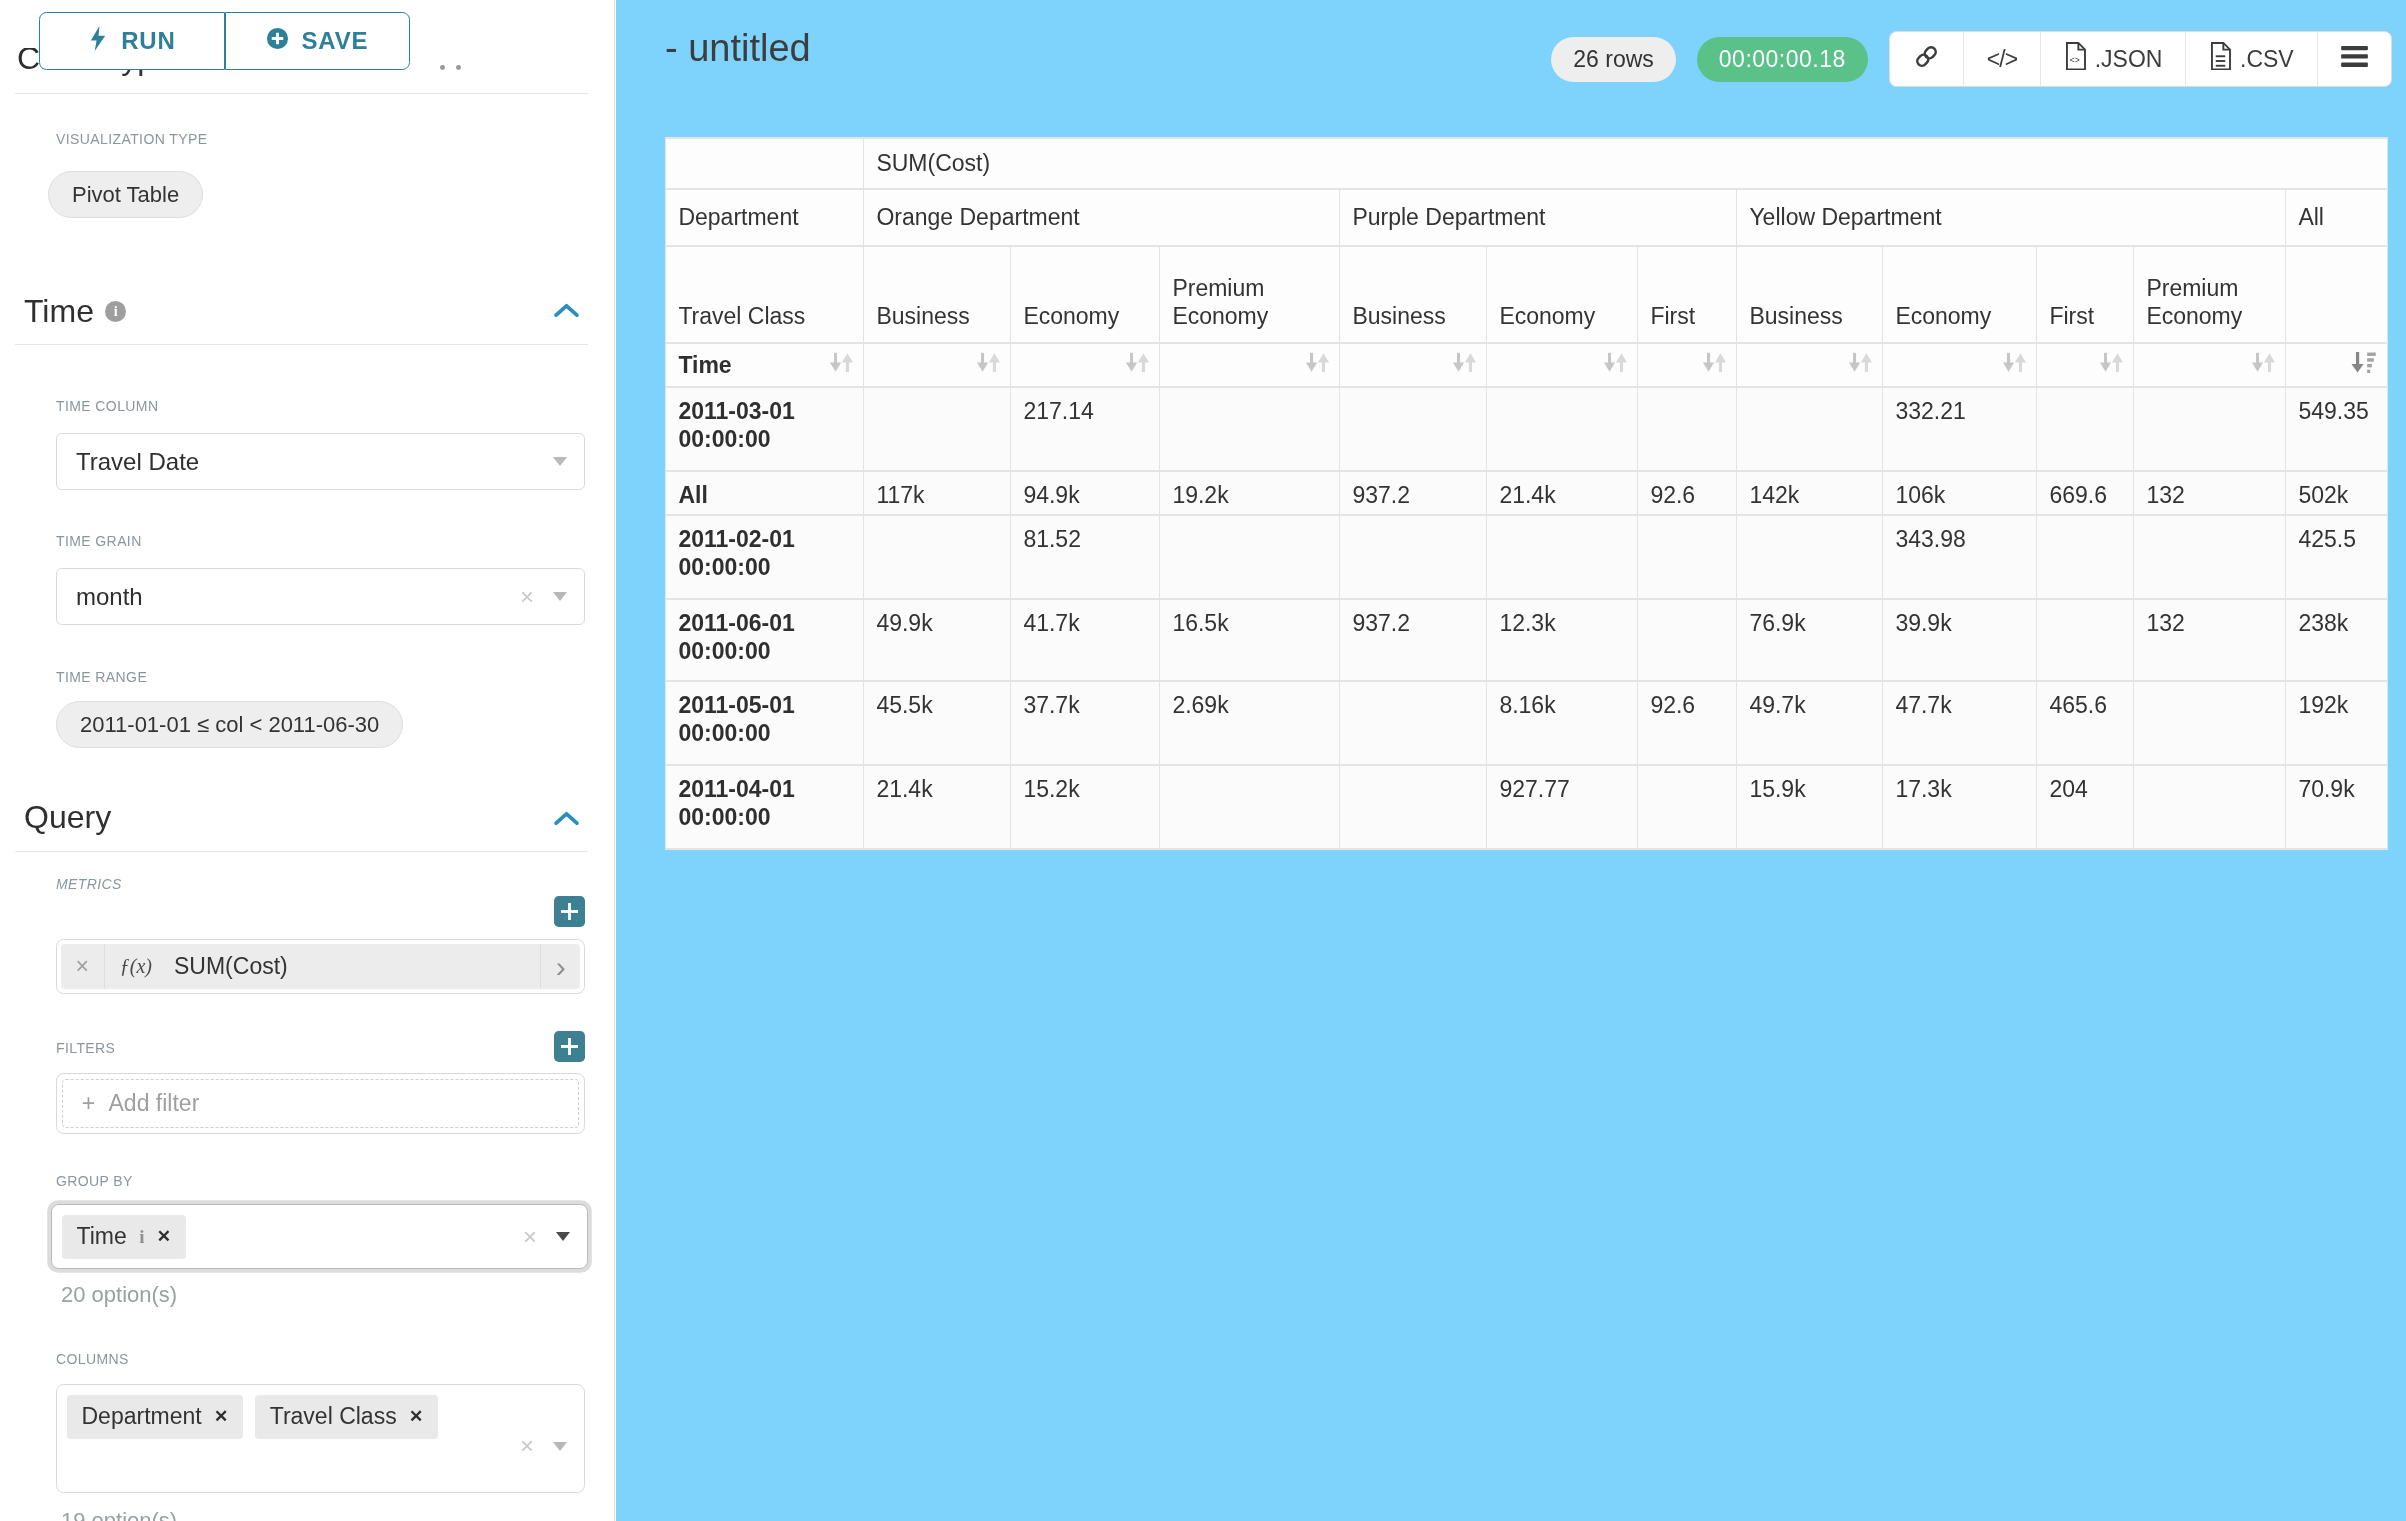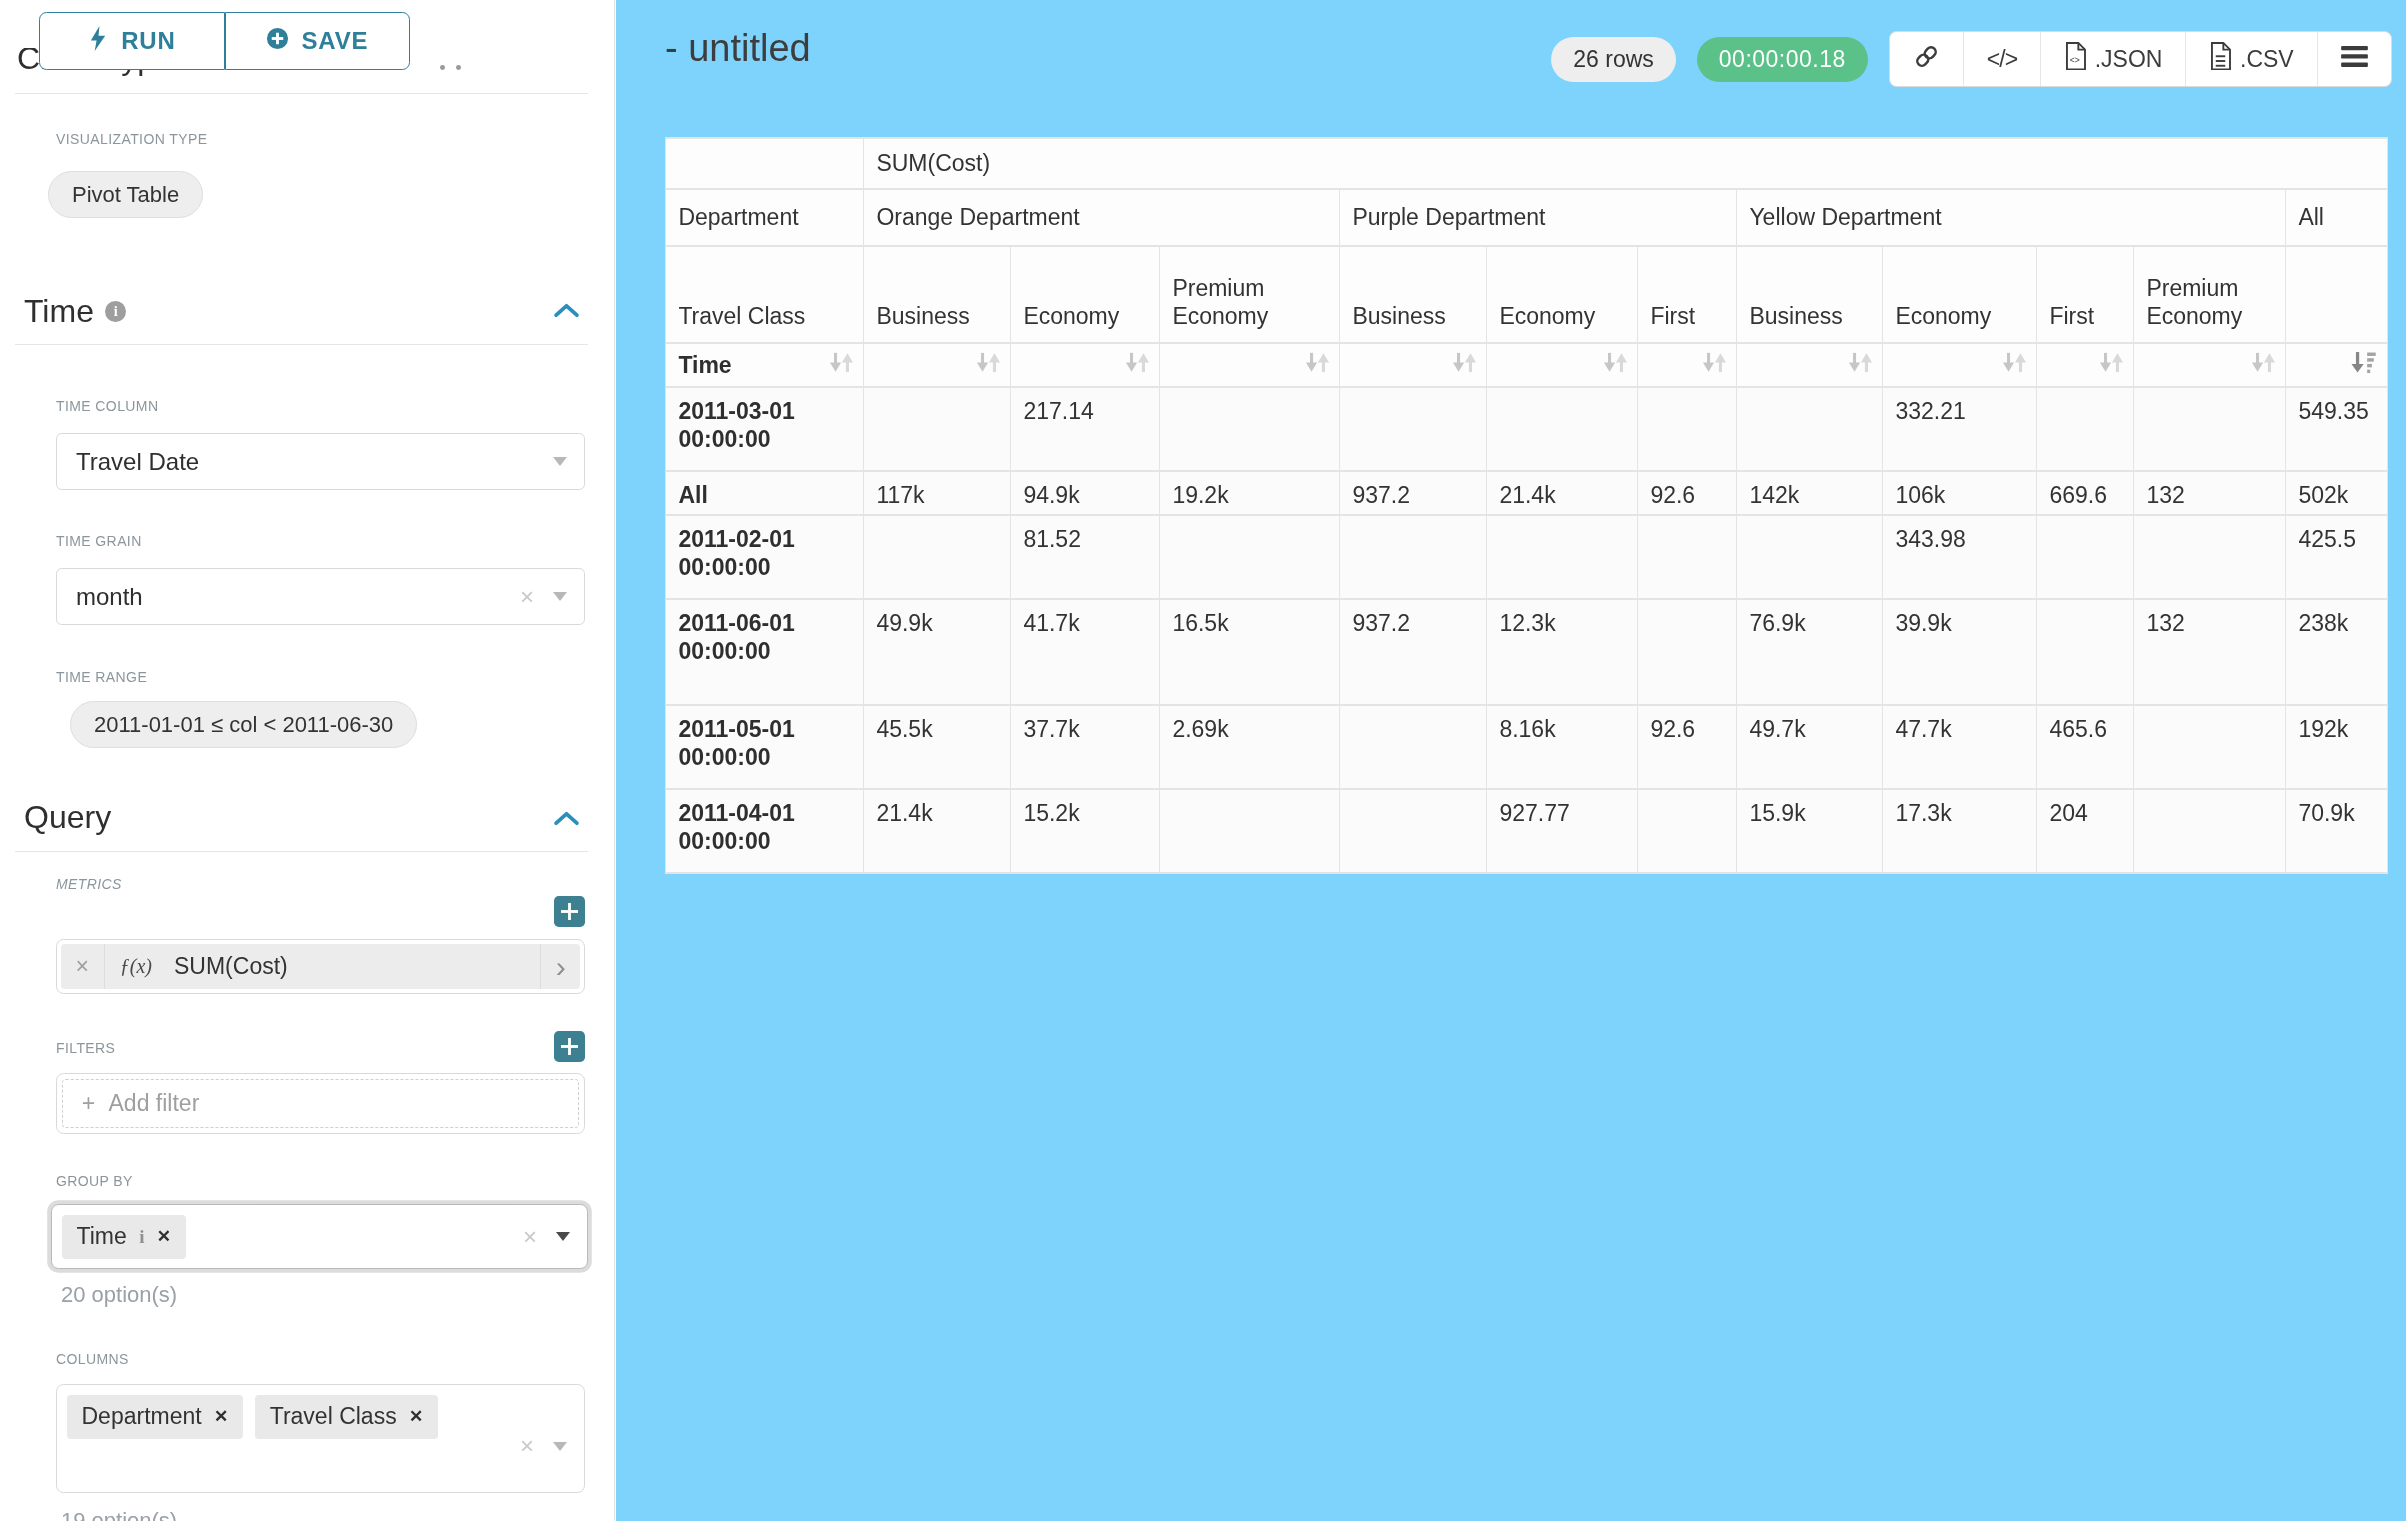--- a/index.html
+++ b/index.html
@@ -152,21 +152,21 @@
   <div class="ctl-label" style="top:533px;">TIME GRAIN</div>
   <div class="selbox" style="top:568px;">
     <span class="val">month</span>
     <span class="sel-right">
       <span class="clear-x">×</span>
       <span class="caret"></span>
     </span>
   </div>
 
   <div class="ctl-label" style="top:669px;">TIME RANGE</div>
-  <span class="pill" style="position:absolute; left:70px; top:701px;">2011-01-01 ≤ col &lt; 2011-06-30</span>
+  <span class="pill" style="position:absolute; left:56px; top:701px;">2011-01-01 ≤ col &lt; 2011-06-30</span>
 
   <div class="sec-head" style="top:799px;">
     <span>Query</span>
   </div>
   <span class="sec-chevron" style="position:absolute; top:810px; right:34px;">
     <svg width="27" height="17" viewBox="0 0 28 18">
         <polyline points="3,14 14,4 25,14" stroke="#2a8fbd" stroke-width="4" fill="none" stroke-linecap="round" stroke-linejoin="round"></polyline>
       </svg>
   </span>
   <div class="divider" style="top:851px;"></div>
@@ -490,21 +490,21 @@
             <td class="data"></td>
             <td class="data"></td>
             <td class="data"></td>
             <td class="data"></td>
             <td class="data"></td>
             <td class="data">343.98</td>
             <td class="data"></td>
             <td class="data"></td>
             <td class="data">425.5</td>
           </tr>
-          <tr style="height:104px">
+          <tr style="height:80px">
             <th class="rowlab">2011-06-01 00:00:00</th>
             <td class="data">49.9k</td>
             <td class="data">41.7k</td>
             <td class="data">16.5k</td>
             <td class="data">937.2</td>
             <td class="data">12.3k</td>
             <td class="data"></td>
             <td class="data">76.9k</td>
             <td class="data">39.9k</td>
             <td class="data"></td>

